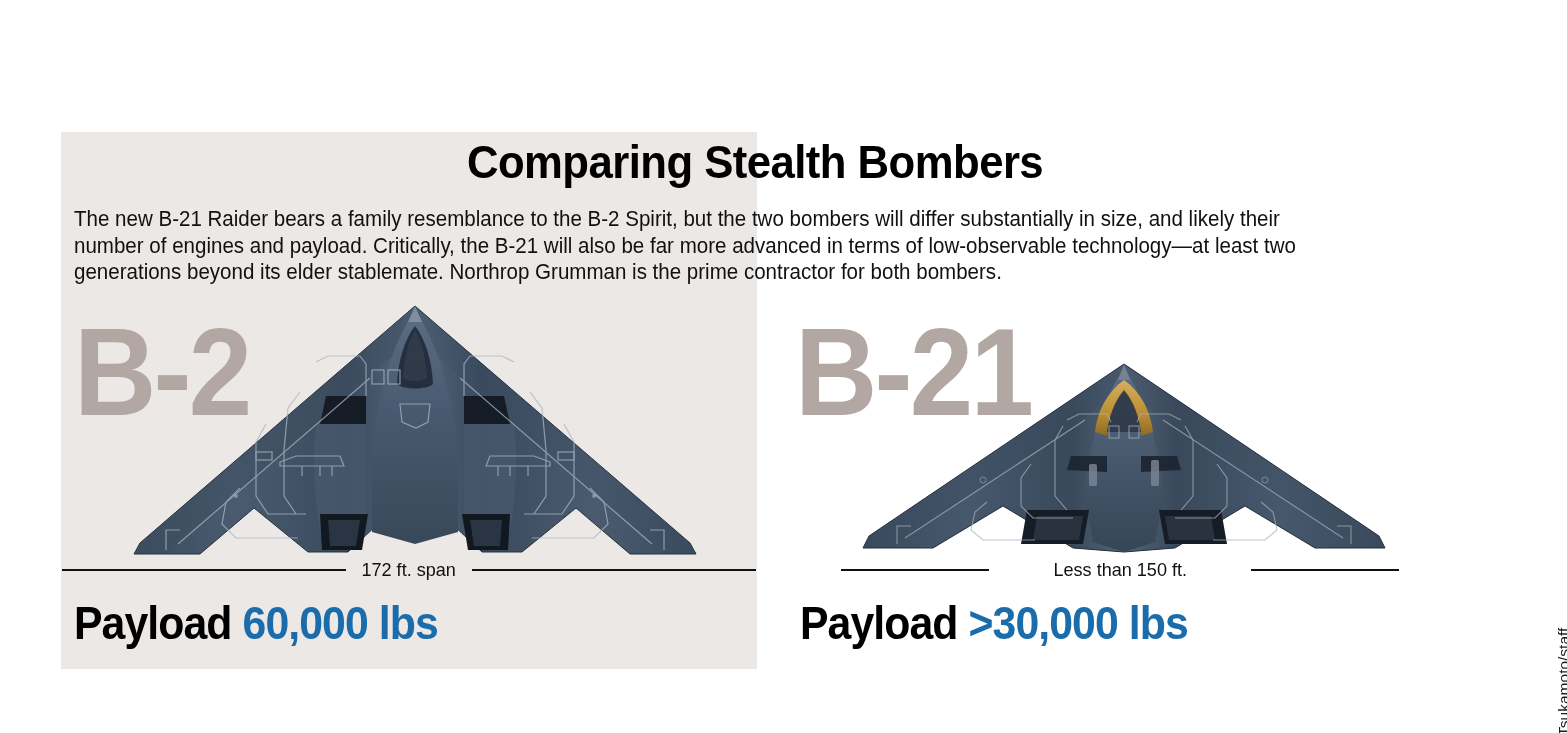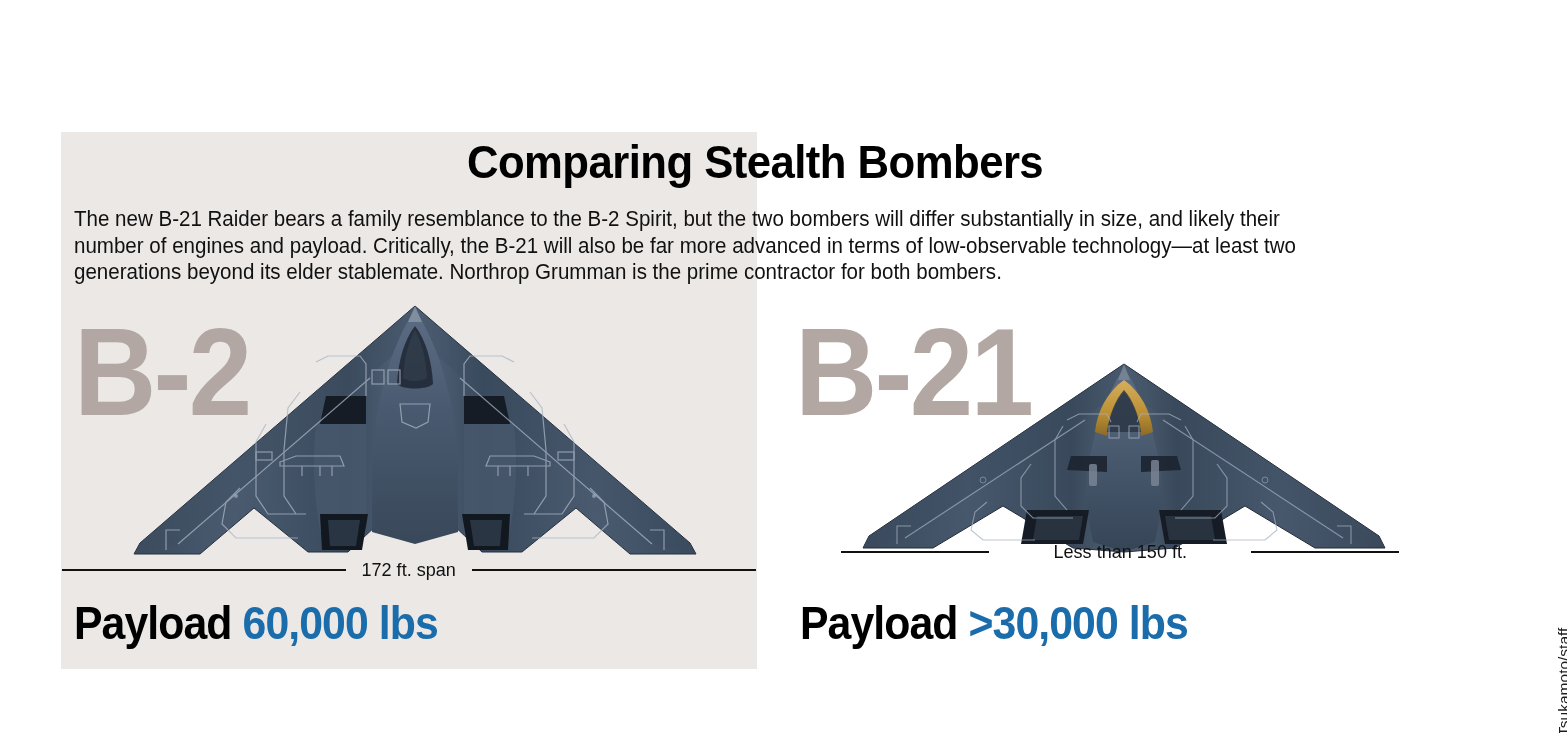--- a/index.html
+++ b/index.html
@@ -81,21 +81,21 @@
   .plane-wrap svg { display: block; width: 100%; height: 100%; }
 
   
   .span-row {
     position: absolute;
     display: flex;
     align-items: center;
     height: 22px;
   }
   #span-row-b2  { left: 62px;  top: 559px; width: 694px; }
-  #span-row-b21 { left: 841px; top: 541px; width: 558px; gap: 48px; }
+  #span-row-b21 { left: 841px; top: 559px; width: 558px; gap: 48px; }
   .span-rule {
     flex: 1 1 auto;
     height: 0;
     border-top: 2px solid #111111;
   }
   .span-label {
     flex: 0 0 auto;
     padding: 0 13px;
     font-family: "Liberation Sans Narrow", "Liberation Sans", sans-serif;
     font-size: 19px;

